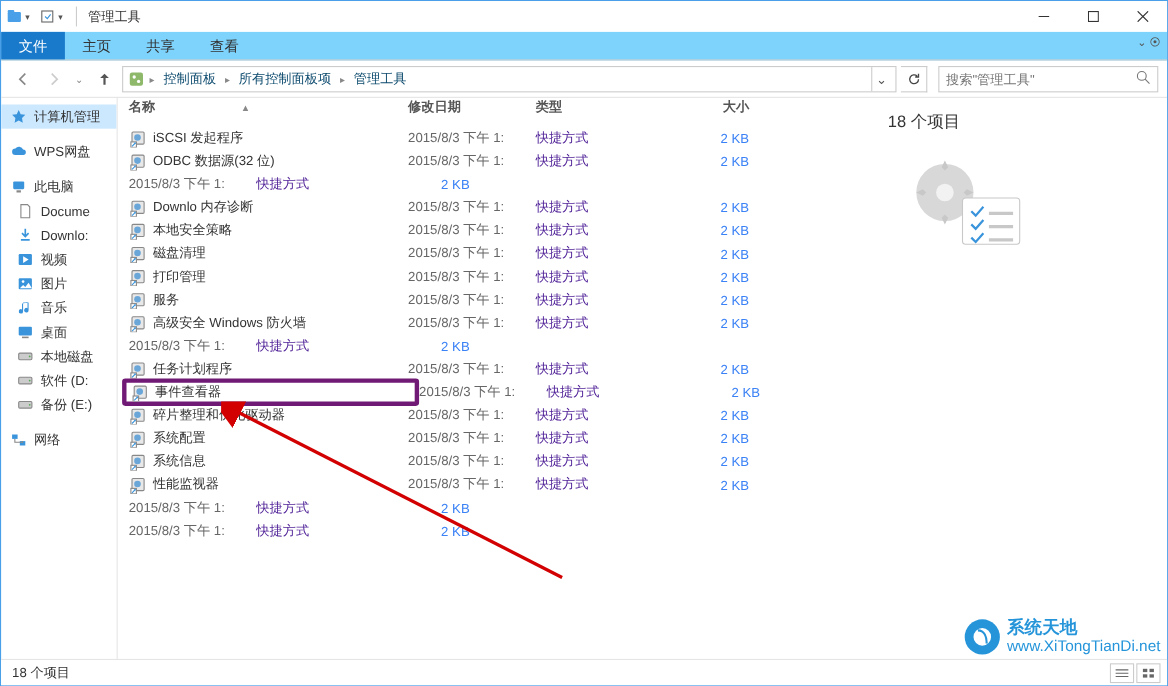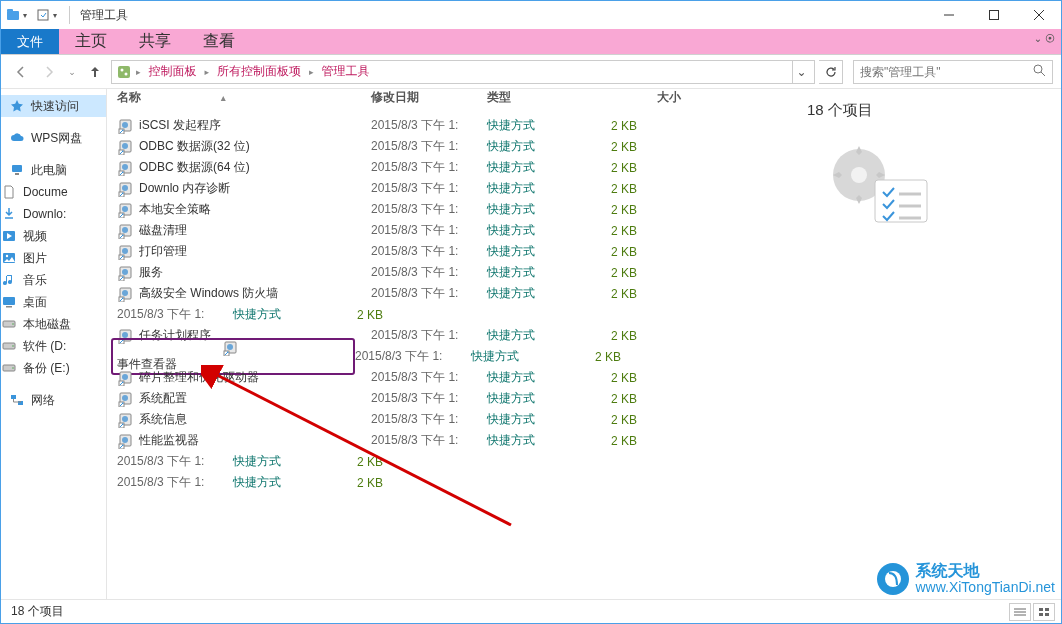--- a/index.html
+++ b/index.html
@@ -10,66 +10,66 @@
 .title-bar .mini-icons { display: flex; gap: 2px; align-items: center; }
 .title-bar .mini-icons .mi { width: 16px; height: 16px; display: flex; align-items: center; justify-content: center; color: #555; }
 .title-bar .drop { width: 10px; color: #555; font-size: 8px; }
 .title-bar .sep { width: 1px; height: 18px; background: #ccc; margin: 0 4px; }
 .title-bar .title-text { margin-left: 6px; color: #333; }
 .window-controls { position: absolute; right: 0; top: 0; display: flex; }
 .window-controls .wc { width: 45px; height: 28px; display: flex; align-items: center; justify-content: center; }
 .window-controls .wc svg { width: 10px; height: 10px; }
 
 
-.ribbon { height: 26px; background: #f9a8d4; display: flex; align-items: stretch; border-bottom: 1px solid #d0d0d0; position: relative; }
+.ribbon { height: 26px; background: #7dd3fc; display: flex; align-items: stretch; border-bottom: 1px solid #d0d0d0; position: relative; }
 .file-tab { background: #1979ca; color: #fff; padding: 0 16px; display: flex; align-items: center; font-size: 13px; }
-.tab { padding: 0 16px; display: flex; align-items: center; color: #333; font-size: 16px; }
+.tab { padding: 0 16px; display: flex; align-items: center; color: #333; font-size: 13px; }
 .ribbon .expand { position: absolute; right: 6px; top: 4px; color: #555; font-size: 10px; }
 
 
 .navrow { height: 34px; display: flex; align-items: center; padding: 0 8px; gap: 4px; border-bottom: 1px solid #e5e5e5; }
 .nav-btn { width: 24px; height: 24px; display: flex; align-items: center; justify-content: center; color: #999; }
 .nav-btn.enabled { color: #333; }
 .addr { flex: 1; height: 24px; border: 1px solid #ccc; display: flex; align-items: center; padding: 0 4px; gap: 2px; }
 .addr .aicon { width: 16px; height: 16px; display:flex; align-items:center; justify-content:center; }
-.addr .crumb { padding: 0 4px; color: #be185d; }
+.addr .crumb { padding: 0 4px; color: #0c4a6e; }
 .addr .csep { color: #888; font-size: 9px; padding: 0 2px; }
 .addr-drop { width: 18px; display:flex; align-items:center; justify-content:center; color:#555; border-left:1px solid #ccc; height:100%; }
 .addr-refresh { width: 24px; height:24px; border:1px solid #ccc; border-left:none; display:flex; align-items:center; justify-content:center; color:#444; }
 .search { width: 200px; height: 24px; border: 1px solid #ccc; margin-left: 6px; display: flex; align-items: center; padding: 0 6px; color: #888; }
 .search input { border: none; outline: none; flex: 1; font-size: 12px; color:#888; background: transparent; }
 .search .sicon { color: #555; }
 
 
 .body { display: flex; height: calc(624px - 28px - 26px - 34px - 24px); }
 
 
 .sidebar { width: 106px; border-right: 1px solid #e5e5e5; overflow: hidden; padding-top: 6px; }
-.side-item { display: flex; align-items: center; height: 22px; gap: 6px; white-space: nowrap; color: #333; }
+.side-item { display: flex; align-items: center; height: 22px; padding-left: 14px; gap: 6px; white-space: nowrap; color: #333; }
 .side-item.top { padding-left: 8px; }
 .side-item.selected { background: #cce8ff; }
 .side-item .sico { width: 16px; height: 16px; display:flex; align-items:center; justify-content:center; font-size: 11px; }
 .side-spacer { height: 10px; }
 
 
 .main { flex: 1; display: flex; }
 .listpane { flex: 1; padding: 0; }
 .cols { display: flex; height: 26px; color: #555; padding-left: 10px; font-weight: bold; }
 .col-name { width: 254px; }
 .col-date { width: 116px; }
 .col-type { width: 124px; }
 .col-size { width: 80px; text-align: right; padding-right: 10px; }
 .cols .sort { font-size: 9px; color: #888; margin-left: 80px; }
 .filerow { display: flex; height: 21px; align-items: center; padding-left: 10px; }
 .filerow .fico { width: 18px; height: 16px; margin-right: 4px; display:flex; align-items:center; justify-content:center; }
 .filerow .fname { width: 232px; }
 .filerow .fdate { width: 116px; color: #666; }
-.filerow .ftype { width: 124px; color: #0f766e; }
-.filerow .fsize { width: 80px; text-align: left; color: #4d7c0f; padding-right: 10px; }
-.filerow.highlight .fname-wrap { border: 2px solid #701a75; border-radius: 3px; padding: 0 4px; margin-left: -6px; flex-direction: column; }
+.filerow .ftype { width: 124px; color: #4c1d95; }
+.filerow .fsize { width: 80px; text-align: right; color: #3b82f6; padding-right: 10px; }
+.filerow.highlight .fname-wrap { border: 4px solid #701a75; border-radius: 3px; padding: 0 4px; margin-left: -6px; }
 .fname-wrap { display:flex; align-items:center; }
 
 
 .preview { width: 272px; padding: 12px 18px; }
 .preview .count { font-size: 15px; color: #333; margin-bottom: 20px; }
 .preview .pgraphic { width: 100px; height: 80px; margin-left: 20px; position: relative; }
 
 
 .status { position: absolute; bottom: 0; left: 0; right: 0; height: 24px; border-top: 1px solid #e5e5e5; display: flex; align-items: center; padding: 0 10px; font-size: 12px; color: #333; background:#fff; }
 .status .view-btns { position: absolute; right: 6px; display: flex; gap: 2px; }
@@ -184,21 +184,21 @@
 
 <div class="body">
 
   <div class="sidebar">
     <div class="side-item top selected">
       <span class="sico">
           <svg width="14" height="14" viewBox="0 0 14 14">
             <path d="M7 1l1.8 3.8L13 5.4 10 8.3l.7 4.2L7 10.5 3.3 12.5 4 8.3 1 5.4l4.2-.6z" class="ico-star"></path>
           </svg>
         </span>
-      <span>快速访问</span>
+      <span>计算机管理</span>
     </div>
     <div class="side-spacer"></div>
     <div class="side-item top">
       <span class="sico">
           <svg width="14" height="14" viewBox="0 0 14 14">
             <path d="M4 10a3 3 0 0 1 0-6 4 4 0 0 1 7 1 2.5 2.5 0 0 1 0 5z" fill="#3a94db"></path>
           </svg>
         </span>
       <span>WPS网盘</span>
     </div>
@@ -339,31 +339,20 @@
                   <path d="M2 15l3-3M4 12h1v1" stroke="#3a94db" fill="none"></path>
                 </svg>
               </span>
               <span class="fname">ODBC 数据源(32 位)</span>
             </span>
             <span class="fdate">2015/8/3 下午 1:</span>
             <span class="ftype">快捷方式</span>
             <span class="fsize">2 KB</span>
           </div>
           <div class="filerow">
-            <span class="fname-wrap">
-              <span class="fico">
-                <svg width="16" height="16" viewBox="0 0 16 16">
-                  <rect x="2" y="2" width="11" height="11" fill="#e8e8e8" stroke="#888" rx="1"></rect>
-                  <circle cx="7" cy="7" r="3" fill="#6aa6d8"></circle>
-                  <rect x="1" y="11" width="5" height="5" fill="#fff" stroke="#888"></rect>
-                  <path d="M2 15l3-3M4 12h1v1" stroke="#3a94db" fill="none"></path>
-                </svg>
-              </span>
-              <span class="fname">ODBC 数据源(64 位)</span>
-            </span>
             <span class="fdate">2015/8/3 下午 1:</span>
             <span class="ftype">快捷方式</span>
             <span class="fsize">2 KB</span>
           </div>
           <div class="filerow">
             <span class="fname-wrap">
               <span class="fico">
                 <svg width="16" height="16" viewBox="0 0 16 16">
                   <rect x="2" y="2" width="11" height="11" fill="#e8e8e8" stroke="#888" rx="1"></rect>
                   <circle cx="7" cy="7" r="3" fill="#6aa6d8"></circle>

